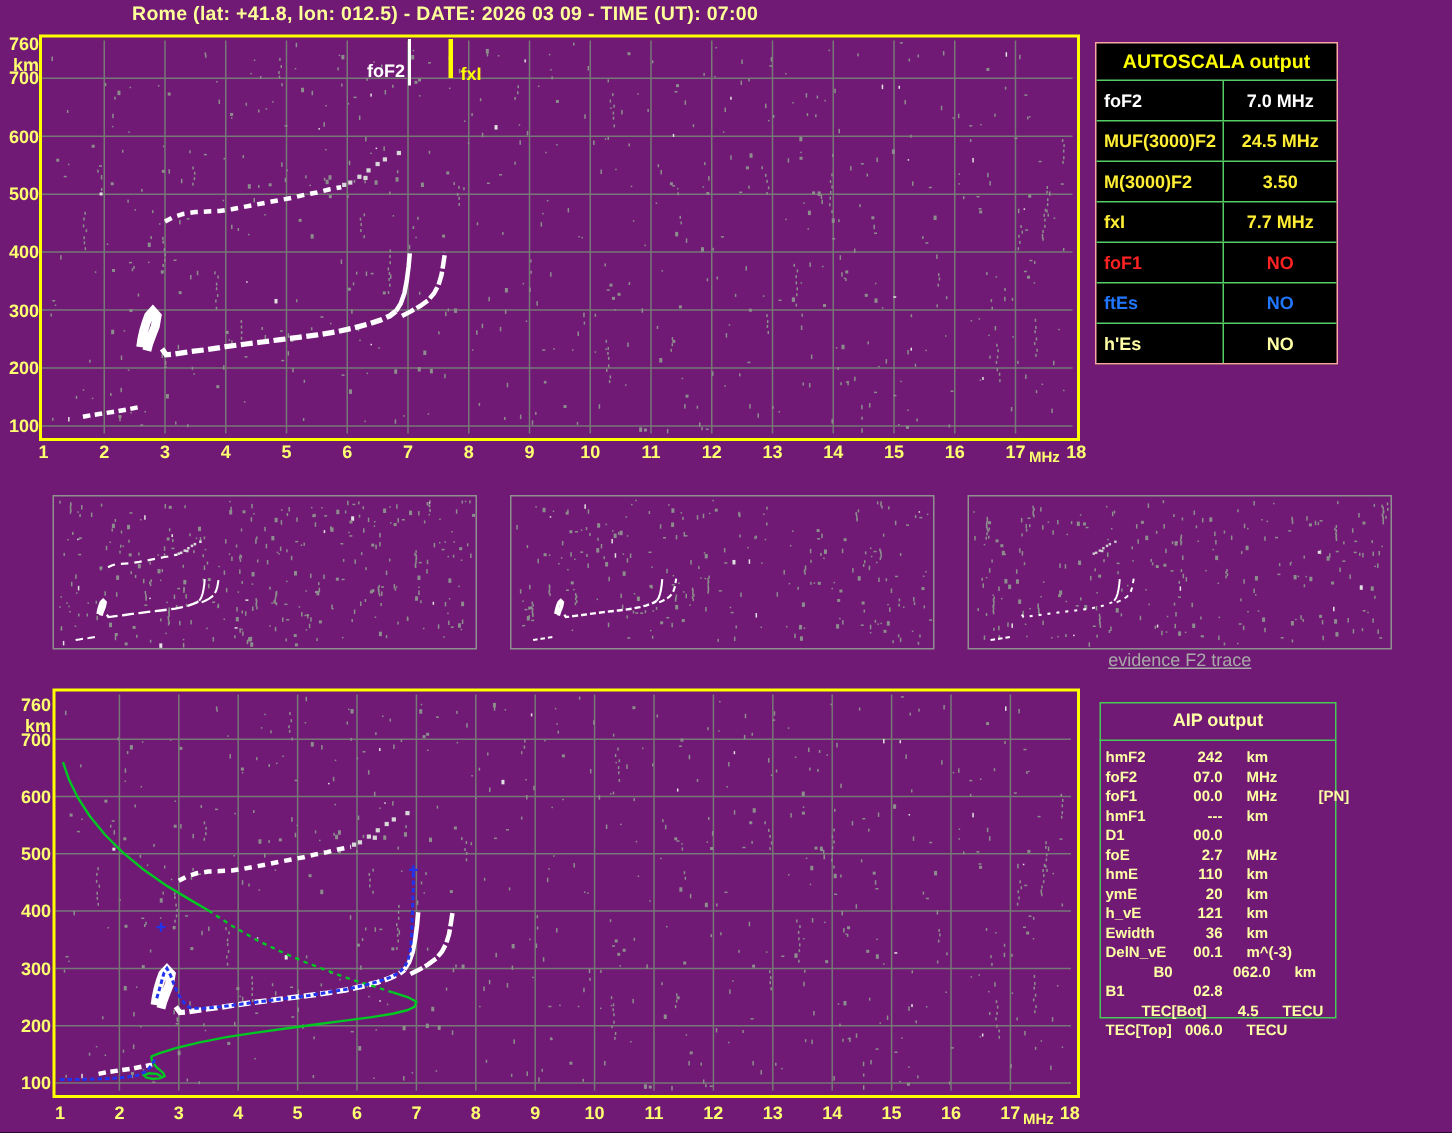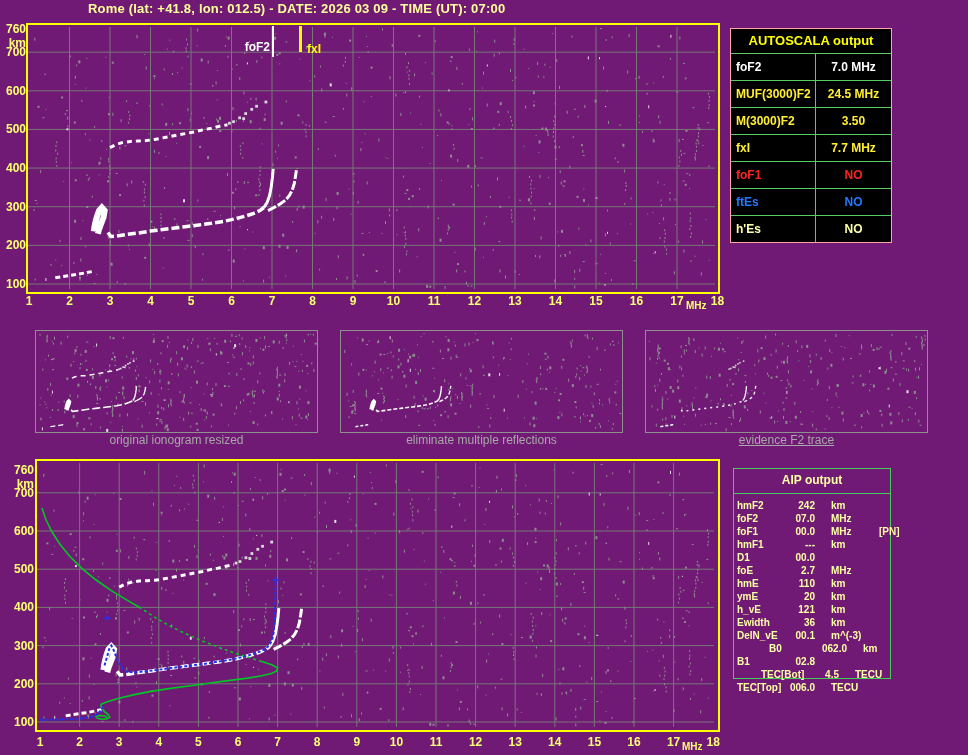--- a/index.html
+++ b/index.html
@@ -2547,22 +2547,20 @@
         <div class="as-row">
           <div class="as-label" style="color: rgb(255, 255, 166);">h'Es</div>
           <div class="as-value" style="color: rgb(255, 255, 166);">NO</div>
         </div>
       </div>
   </div>
 
   <div class="thumb-border tb-1"></div>
   <div class="thumb-border tb-2"></div>
   <div class="thumb-border tb-3"></div>
-  <div class="caption cap-1">original ionogram resized</div>
-  <div class="caption cap-2">eliminate multiple reflections</div>
   <div class="caption cap-3">evidence F2 trace</div>
 
   <div class="aip-border"></div>
   <div class="aip-header">AIP output</div>
   <div class="aip-sep"></div>
   <div id="aip-rows">
       <div class="aip-row" style="top: 500px;">
         <span class="aip-label">hmF2</span>
         <span class="aip-value">242</span>
         <span class="aip-unit">km</span>

